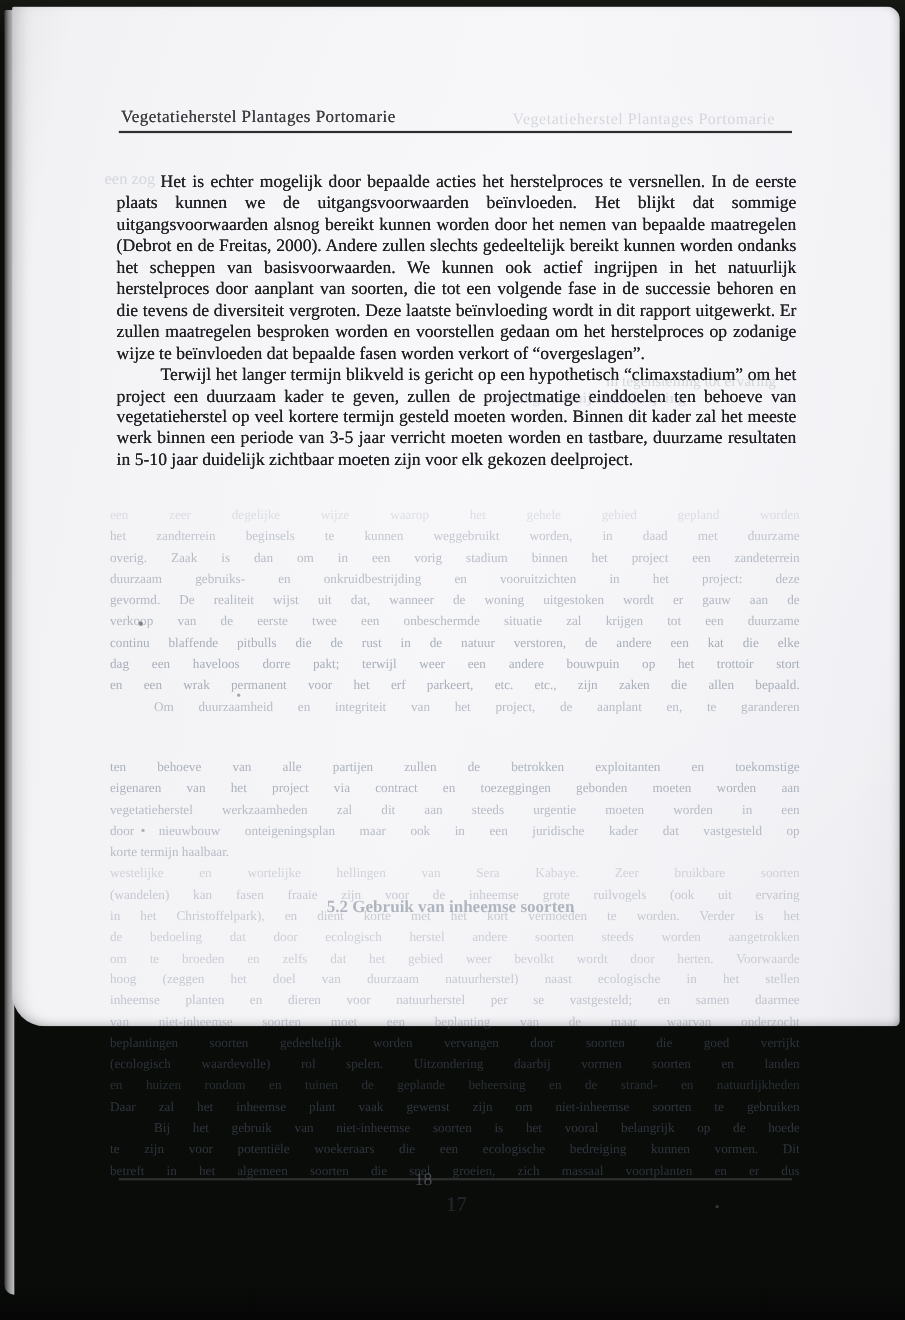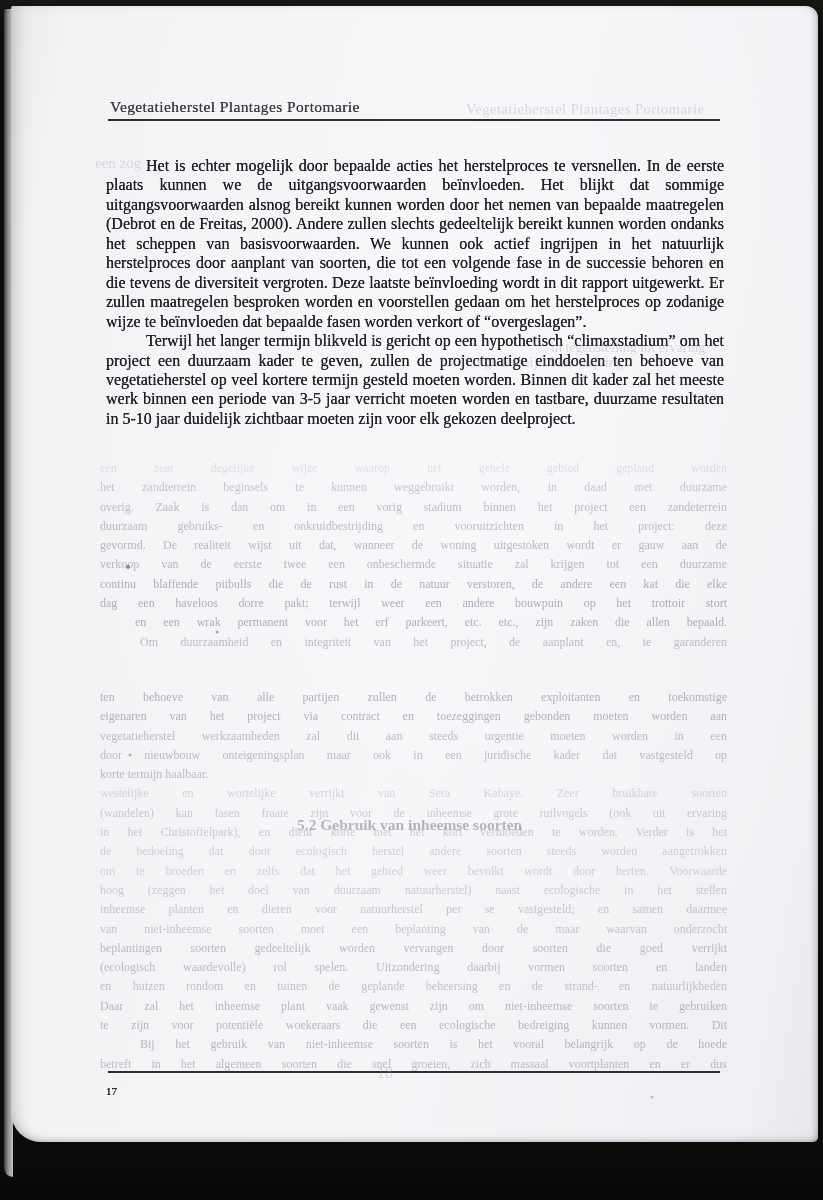--- a/index.html
+++ b/index.html
@@ -8,21 +8,21 @@
     background:#0d0f0d;
     font-family:"Liberation Serif","DejaVu Serif",serif;
   }
   .scan-bg { position:absolute; inset:0; background:linear-gradient(180deg,#151713 0%,#0b0d0b 3%,#0a0c0a 97%,#050605 100%); }
   .page-stack-edge {
     position:absolute; left:4px; top:9px; width:9px; height:1168px;
     background:linear-gradient(to right,#3c3c3c 0%,#8f8f8f 45%,#c2c2c4 100%);
     border-radius:3px 0 0 18px;
   }
   .page {
-    position:absolute; left:11px; top:6px; width:807px; height:1136px;
+    position:absolute; left:11px; top:6px; width:807px; height:927px;
     background:
       radial-gradient(ellipse at 60% 30%, rgba(255,255,255,0.35), rgba(255,255,255,0) 70%),
       linear-gradient(100deg,#e9e9ec 0%,#f2f2f5 6%,#f5f5f8 50%,#f0f0f4 92%,#e8e8ec 100%);
     border-radius:2px 12px 5px 30px;
     box-shadow: inset -7px 0 9px -7px rgba(0,0,0,0.35), inset 12px 0 16px -9px rgba(0,0,0,0.22), inset 0 -8px 10px -8px rgba(0,0,0,0.25);
   }
   .running-title {
     position:absolute; left:99px; top:92px; font-size:15.5px; color:#3b3b40;
     letter-spacing:0.4px; text-shadow:0 0 0.4px #3b3b40;
   }
@@ -52,21 +52,21 @@
   .ghost-line.short { text-align-last:left; }
   .ghost-line.indent { padding-left:40px; }
   .ghost-heading {
     position:absolute; left:286px; top:810px; font-size:15.5px; font-weight:bold;
     color:#6c7避788; color:#6c7788; opacity:0.5; filter:blur(0.3px);
   }
   .footer-rule {
     position:absolute; left:97px; top:1065px; width:612px; height:2.2px; background:#2e2e30;
   }
   .ghost-pageno { position:absolute; left:366px; top:1058px; font-size:16px; color:#9aa3b2; opacity:0.38; filter:blur(0.4px); }
-  .page-number { position:absolute; left:95px; top:1079px; width:618px; font-size:11px; color:#232328; text-shadow:0 0 0.4px #232328; }
+  .page-number { position:absolute; left:95px; top:1079px; width:618px; text-align:center; font-size:19px; color:#232328; text-shadow:0 0 0.4px #232328; }
   .specks { position:absolute; left:0; top:0; width:2px; height:2px; background:transparent; border-radius:50%;
     box-shadow: 116px 560px 0 1px rgba(60,60,65,0.55), 205px 625px 0 0.5px rgba(90,90,95,0.5), 118px 748px 0 0.5px rgba(100,100,105,0.45), 640px 1090px 0 0.5px rgba(120,120,125,0.4);
   }
 </style>
 </head>
 <body>
 
 <div class="scan-bg"></div>
 <div class="page-stack-edge"></div>
 
@@ -89,41 +89,41 @@
   <div class="ghost-column">
 
   <div class="ghost-line" style="opacity: 0.17;">een zeer degelijke wijze waarop het gehele gebied gepland worden</div>
       <div class="ghost-line" style="opacity: 0.34;">het zandterrein beginsels te kunnen weggebruikt worden, in daad met duurzame</div>
       <div class="ghost-line" style="opacity: 0.41;">overig. Zaak is dan om in een vorig stadium binnen het project een zandeterrein</div>
       <div class="ghost-line" style="opacity: 0.41;">duurzaam gebruiks- en onkruidbestrijding en vooruitzichten in het project: deze</div>
       <div class="ghost-line" style="opacity: 0.44;">gevormd. De realiteit wijst uit dat, wanneer de woning uitgestoken wordt er gauw aan de</div>
       <div class="ghost-line" style="opacity: 0.44;">verkoop van de eerste twee een onbeschermde situatie zal krijgen tot een duurzame</div>
       <div class="ghost-line" style="opacity: 0.51;">continu blaffende pitbulls die de rust in de natuur verstoren, de andere een kat die elke</div>
       <div class="ghost-line" style="opacity: 0.51;">dag een haveloos dorre pakt; terwijl weer een andere bouwpuin op het trottoir stort</div>
-      <div class="ghost-line" style="opacity: 0.51; margin-left: 35px;">en een wrak permanent voor het erf parkeert, etc. etc., zijn zaken die allen bepaald.</div>
+      <div class="ghost-line" style="opacity: 0.51;">en een wrak permanent voor het erf parkeert, etc. etc., zijn zaken die allen bepaald.</div>
       <div class="ghost-line indent" style="opacity: 0.41;">Om duurzaamheid en integriteit van het project, de aanplant en, te garanderen</div>
       <div class="ghost-line" style="opacity: 0.48; margin-top: 36px;">ten behoeve van alle partijen zullen de betrokken exploitanten en toekomstige</div>
       <div class="ghost-line" style="opacity: 0.48;">eigenaren van het project via contract en toezeggingen gebonden moeten worden aan</div>
       <div class="ghost-line" style="opacity: 0.41;">vegetatieherstel werkzaamheden zal dit aan steeds urgentie moeten worden in een</div>
       <div class="ghost-line" style="opacity: 0.41;">door nieuwbouw onteigeningsplan maar ook in een juridische kader dat vastgesteld op</div>
       <div class="ghost-line short" style="opacity: 0.41;">korte termijn haalbaar.</div>
-      <div class="ghost-line" style="opacity: 0.24;">westelijke en wortelijke verrijkt van Sera Kabaye. Zeer bruikbare soorten</div>
+      <div class="ghost-line" style="opacity: 0.24;">westelijke en wortelijke hellingen van Sera Kabaye. Zeer bruikbare soorten</div>
       <div class="ghost-line" style="opacity: 0.31;">(wandelen) kan fasen fraaie zijn voor de inheemse grote ruilvogels (ook uit ervaring</div>
       <div class="ghost-line" style="opacity: 0.31;">in het Christoffelpark), en dient korte met het kort vermoeden te worden. Verder is het</div>
       <div class="ghost-line" style="opacity: 0.27;">de bedoeling dat door ecologisch herstel andere soorten steeds worden aangetrokken</div>
       <div class="ghost-line" style="opacity: 0.27;">om te broeden en zelfs dat het gebied weer bevolkt wordt door herten. Voorwaarde</div>
       <div class="ghost-line" style="opacity: 0.31;">hoog (zeggen het doel van duurzaam natuurherstel) naast ecologische in het stellen</div>
       <div class="ghost-line" style="opacity: 0.34;">inheemse planten en dieren voor natuurherstel per se vastgesteld; en samen daarmee</div>
       <div class="ghost-line" style="opacity: 0.34;">van niet-inheemse soorten moet een beplanting van de maar waarvan onderzocht</div>
       <div class="ghost-line" style="opacity: 0.41;">beplantingen soorten gedeeltelijk worden vervangen door soorten die goed verrijkt</div>
       <div class="ghost-line" style="opacity: 0.41;">(ecologisch waardevolle) rol spelen. Uitzondering daarbij vormen soorten en landen</div>
       <div class="ghost-line" style="opacity: 0.37;">en huizen rondom en tuinen de geplande beheersing en de strand- en natuurlijkheden</div>
       <div class="ghost-line" style="opacity: 0.44;">Daar zal het inheemse plant vaak gewenst zijn om niet-inheemse soorten te gebruiken</div>
+      <div class="ghost-line indent" style="opacity: 0.44;">Bij het gebruik van niet-inheemse soorten is het vooral belangrijk op de hoede</div>
       <div class="ghost-line" style="opacity: 0.44;">te zijn voor potentiële woekeraars die een ecologische bedreiging kunnen vormen. Dit</div>
-      <div class="ghost-line indent" style="opacity: 0.44;">Bij het gebruik van niet-inheemse soorten is het vooral belangrijk op de hoede</div>
       <div class="ghost-line" style="opacity: 0.41;">betreft in het algemeen soorten die snel groeien, zich massaal voortplanten en er dus</div>
     </div>
 
   <div class="ghost-heading">5.2 Gebruik van inheemse soorten</div>
 
   <div class="footer-rule"></div>
   <div class="ghost-pageno">18</div>
   <div class="page-number">17</div>
 
   <div class="specks"></div>

